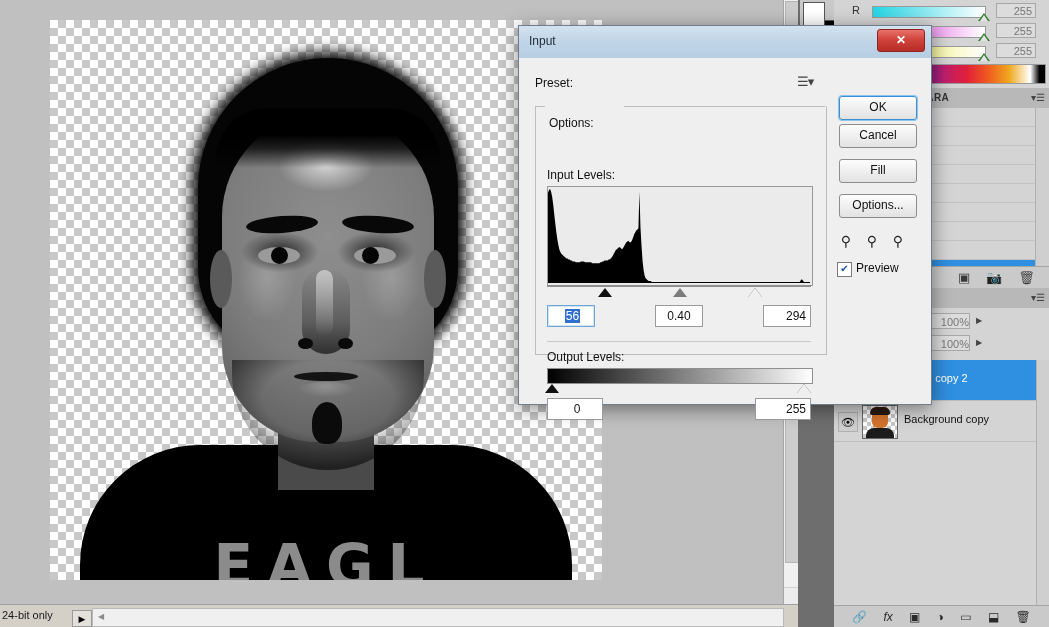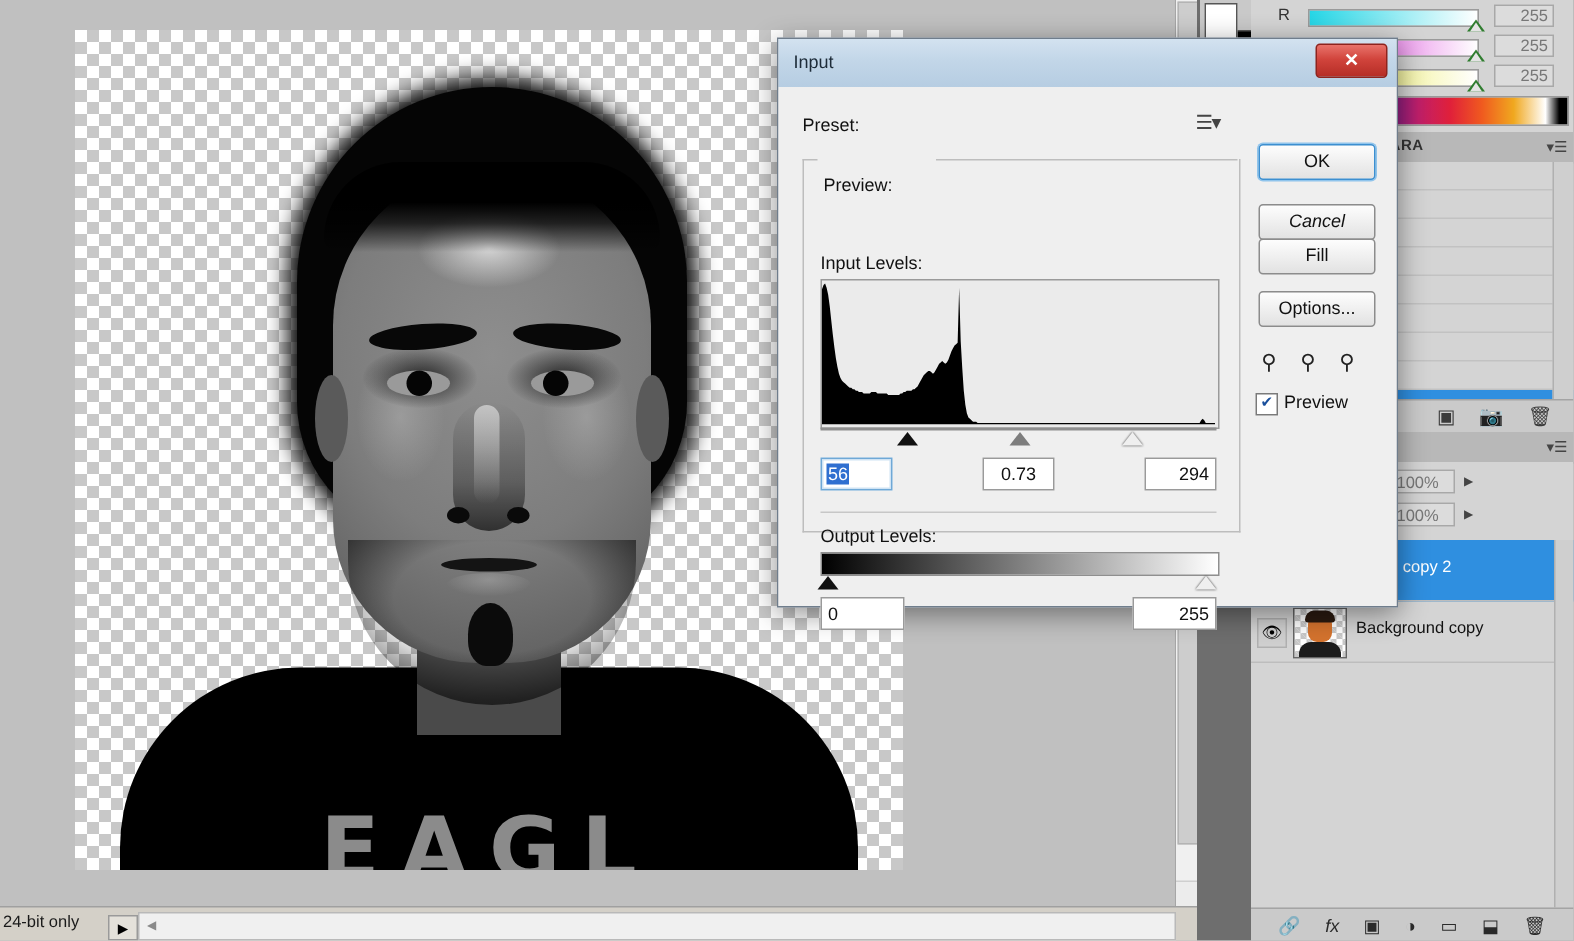--- a/index.html
+++ b/index.html
@@ -149,21 +149,21 @@
 
   
   #layers-panel{left:0;top:288px;width:215px;height:339px;background:#d4d4d4;}
   #lay-tabs{left:0;top:0;width:215px;height:20px;background:#b8b8b8;border-bottom:1px solid #8f8f8f;}
   #lay-menu{position:absolute;right:4px;top:4px;font-size:10px;color:#444;}
   #lay-opts{left:0;top:20px;width:215px;height:52px;background:#d4d4d4;border-bottom:1px solid #b0b0b0;}
   #blend-caret{left:6px;top:6px;width:16px;height:16px;background:#dcdcdc;border:1px solid #a8a8a8;
     font-size:9px;color:#555;text-align:center;line-height:16px;}
   .olabel{position:absolute;font-size:11px;color:#222;}
   .ofield{position:absolute;width:40px;height:16px;background:#dcdcdc;border:1px solid #a8a8a8;
-    font-size:11px;color:#777;text-align:left;line-height:16px;box-sizing:border-box;}
+    font-size:11px;color:#777;text-align:right;line-height:16px;box-sizing:border-box;}
   .oarrow{position:absolute;font-size:8px;color:#444;}
   #lay-list{left:0;top:72px;width:215px;height:245px;background:#d4d4d4;}
   .layer{position:relative;height:41px;border-bottom:1px solid #bdbdbd;box-sizing:border-box;}
   .layer.sel{background:#2f8fe0;}
   .lay-eye{position:absolute;left:4px;top:11px;width:18px;height:18px;background:#cfcfcf;
     border:1px solid #b0b0b0;text-align:center;line-height:18px;font-size:11px;}
   .lay-thumb{position:absolute;left:28px;top:4px;width:34px;height:32px;border:1px solid #666;
     background-image:
       linear-gradient(45deg,#c8c8c8 25%,transparent 25%,transparent 75%,#c8c8c8 75%),
       linear-gradient(45deg,#c8c8c8 25%,transparent 25%,transparent 75%,#c8c8c8 75%);
@@ -218,42 +218,42 @@
   #input-label{left:28px;top:110px;}
   #hist-box{left:28px;top:128px;width:264px;height:98px;background:#ebebeb;border:1px solid #9a9a9a;}
   #hist-svg{position:absolute;left:0;top:0;}
   #hist-rail{left:28px;top:227px;width:264px;height:2px;background:#8f8f8f;}
   .handle{position:absolute;width:0;height:0;border-left:7px solid transparent;
     border-right:7px solid transparent;top:230px;}
   #h-black{border-bottom:9px solid #111;}
   #h-gray{border-bottom:9px solid #7d7d7d;}
   #h-white{border-bottom:9px solid #efefef;filter:drop-shadow(0 0 0.6px #333);}
   .lv-field{position:absolute;height:22px;background:#fff;border:1px solid #9a9a9a;
-    font-size:12px;color:#111;line-height:21px;box-sizing:border-box;}
+    font-size:12px;color:#111;line-height:21px;box-sizing:border-box;text-align:center;}
   #in-black{left:28px;top:247px;width:48px;padding-left:3px;border-color:#6fa8d6;box-shadow:0 0 0 1px #cfe3f4 inset;}
   #in-black span{background:#2f6fd0;color:#fff;padding:0 1px;}
   #in-gamma{left:136px;top:247px;width:48px;text-align:center;}
   #in-white{left:244px;top:247px;width:48px;text-align:right;padding-right:4px;}
 
   #out-sep{left:28px;top:283px;width:264px;height:1px;background:#c7c7c7;}
   #output-label{left:28px;top:292px;}
   #grad-bar{left:28px;top:310px;width:264px;height:14px;border:1px solid #8f8f8f;
     background:linear-gradient(90deg,#000 0%,#ffffff 100%);}
   #og-black{position:absolute;left:26px;top:326px;width:0;height:0;border-left:7px solid transparent;
     border-right:7px solid transparent;border-bottom:9px solid #111;}
   #og-white{position:absolute;left:278px;top:326px;width:0;height:0;border-left:7px solid transparent;
     border-right:7px solid transparent;border-bottom:9px solid #efefef;filter:drop-shadow(0 0 .6px #333);}
   #out-black{left:28px;top:340px;width:56px;padding-left:4px;}
   #out-white{left:236px;top:340px;width:56px;text-align:right;padding-right:4px;}
 
   .lv-btn{position:absolute;left:320px;width:76px;height:22px;
     background:linear-gradient(180deg,#fdfdfd,#e2e2e2);border:1px solid #8c8c8c;border-radius:3px;
     font-size:12px;color:#111;text-align:center;line-height:21px;}
   #btn-ok{top:38px;border:1px solid #3c8fd0;box-shadow:0 0 0 1px #8fc4ec;}
-  #btn-cancel{top:78px;font-style:italic;}
+  #btn-cancel{top:66px;}
   #btn-auto{top:101px;}
   #btn-options{top:136px;}
   .dropper{position:absolute;top:172px;width:22px;height:22px;font-size:14px;color:#222;
     text-align:center;line-height:22px;transform:rotate(0deg);}
   #dr1{left:316px;}
   #dr2{left:342px;}
   #dr3{left:368px;}
   #preview-row{left:318px;top:204px;width:90px;height:16px;}
   #preview-box{position:absolute;left:0;top:0;width:13px;height:13px;background:#fff;border:1px solid #7a7a7a;
     font-size:10px;color:#1a4f9c;text-align:center;line-height:12px;}
@@ -424,35 +424,35 @@
 
   <div class="abs" id="lv-body">
 
     <span class="lv-label" id="preset-label">Preset:</span>
     <span class="abs" id="preset-menu">☰▾</span>
 
     <div class="abs" id="group-box"></div>
     <div class="abs" id="group-box-l"></div>
     <div class="abs" id="group-box-r"></div>
 
-    <span class="lv-label" id="channel-label">Preview:</span>
+    <span class="lv-label" id="channel-label">Options:</span>
 
     <span class="lv-label" id="input-label">Input Levels:</span>
     <div class="abs" id="hist-box">
       <svg id="hist-svg" width="262" height="96" viewBox="0 0 262 96" preserveAspectRatio="none">
         <polygon id="hist-poly" fill="#000" points="0,96 0.00,5.76 1.03,2.94 2.05,2.00 3.08,4.82 4.11,9.52 5.14,17.04 6.16,26.44 7.19,35.84 8.22,44.30 9.25,51.82 10.27,57.46 11.30,62.16 12.33,64.98 13.36,66.86 14.38,67.80 15.41,68.74 16.44,69.68 17.47,70.62 18.49,71.56 19.52,71.56 20.55,72.50 21.58,72.50 22.60,73.44 23.63,73.44 24.66,74.38 25.69,74.38 26.71,74.38 27.74,75.32 28.77,75.32 29.80,75.32 30.82,75.32 31.85,75.32 32.88,74.38 33.91,74.38 34.93,74.38 35.96,74.38 36.99,75.32 38.02,75.32 39.04,75.32 40.07,75.32 41.10,75.32 42.13,75.32 43.15,75.32 44.18,76.26 45.21,76.26 46.24,76.26 47.26,76.26 48.29,76.26 49.32,76.26 50.35,76.26 51.37,76.26 52.40,75.32 53.43,75.32 54.45,74.38 55.48,74.38 56.51,73.44 57.54,73.44 58.56,73.44 59.59,73.44 60.62,72.50 61.65,72.50 62.67,71.56 63.70,70.62 64.73,68.74 65.76,66.86 66.78,64.98 67.81,63.10 68.84,62.16 69.87,61.22 70.89,60.28 71.92,60.28 72.95,61.22 73.98,62.16 75.00,61.22 76.03,59.34 77.06,57.46 78.09,55.58 79.11,54.64 80.14,53.70 81.17,54.64 82.20,55.58 83.22,54.64 84.25,52.76 85.28,49.94 86.31,47.12 87.33,45.24 88.36,43.36 89.39,42.42 90.42,41.48 91.44,4.82 92.47,40.54 93.50,58.40 94.53,73.44 95.55,82.84 96.58,88.48 97.61,91.30 98.64,92.24 99.66,93.18 100.69,94.12 101.72,94.12 102.75,94.12 103.77,95.06 104.80,95.06 105.83,95.06 106.85,95.06 107.88,95.06 108.91,95.06 109.94,95.06 110.96,95.06 111.99,95.06 113.02,95.06 114.05,95.06 115.07,95.06 116.10,95.06 117.13,95.06 118.16,95.06 119.18,95.06 120.21,95.06 121.24,95.06 122.27,95.06 123.29,95.06 124.32,95.06 125.35,95.06 126.38,95.06 127.40,95.06 128.43,95.06 129.46,95.06 130.49,95.06 131.51,95.06 132.54,95.06 133.57,95.06 134.60,95.06 135.62,95.06 136.65,95.06 137.68,95.06 138.71,95.06 139.73,95.06 140.76,95.06 141.79,95.06 142.82,95.06 143.84,95.06 144.87,95.06 145.90,95.06 146.93,95.06 147.95,95.06 148.98,95.06 150.01,95.06 151.04,95.06 152.06,95.06 153.09,95.06 154.12,95.06 155.15,95.06 156.17,95.06 157.20,95.06 158.23,95.06 159.25,95.06 160.28,95.06 161.31,95.06 162.34,95.06 163.36,95.06 164.39,95.06 165.42,95.06 166.45,95.06 167.47,95.06 168.50,95.06 169.53,95.06 170.56,95.06 171.58,95.06 172.61,95.06 173.64,95.06 174.67,95.06 175.69,95.06 176.72,95.06 177.75,95.06 178.78,95.06 179.80,95.06 180.83,95.06 181.86,95.06 182.89,95.06 183.91,95.06 184.94,95.06 185.97,95.06 187.00,95.06 188.02,95.06 189.05,95.06 190.08,95.06 191.11,95.06 192.13,95.06 193.16,95.06 194.19,95.06 195.22,95.06 196.24,95.06 197.27,95.06 198.30,95.06 199.33,95.06 200.35,95.06 201.38,95.06 202.41,95.06 203.44,95.06 204.46,95.06 205.49,95.06 206.52,95.06 207.55,95.06 208.57,95.06 209.60,95.06 210.63,95.06 211.65,95.06 212.68,95.06 213.71,95.06 214.74,95.06 215.76,95.06 216.79,95.06 217.82,95.06 218.85,95.06 219.87,95.06 220.90,95.06 221.93,95.06 222.96,95.06 223.98,95.06 225.01,95.06 226.04,95.06 227.07,95.06 228.09,95.06 229.12,95.06 230.15,95.06 231.18,95.06 232.20,95.06 233.23,95.06 234.26,95.06 235.29,95.06 236.31,95.06 237.34,95.06 238.37,95.06 239.40,95.06 240.42,95.06 241.45,95.06 242.48,95.06 243.51,95.06 244.53,95.06 245.56,95.06 246.59,95.06 247.62,95.06 248.64,95.06 249.67,95.06 250.70,95.06 251.73,95.06 252.75,93.18 253.78,92.24 254.81,93.18 255.84,95.06 256.86,95.06 257.89,95.06 258.92,95.06 259.95,95.06 260.97,95.06 262.00,95.06 262,96"></polygon>
       </svg>
     </div>
     <div class="abs" id="hist-rail"></div>
     <div class="handle" id="h-black" style="left: 78.9765px;"></div>
     <div class="handle" id="h-gray" style="left: 154.035px;"></div>
     <div class="handle" id="h-white" style="left: 229.094px;"></div>
 
     <div class="lv-field" id="in-black"><span>56</span></div>
-    <div class="lv-field" id="in-gamma">0.73</div>
+    <div class="lv-field" id="in-gamma">0.40</div>
     <div class="lv-field" id="in-white">294</div>
 
     <div class="abs" id="out-sep"></div>
     <span class="lv-label" id="output-label">Output Levels:</span>
     <div class="abs" id="grad-bar"></div>
     <div id="og-black"></div>
     <div id="og-white"></div>
     <div class="lv-field" id="out-black">0</div>
     <div class="lv-field" id="out-white">255</div>
 

